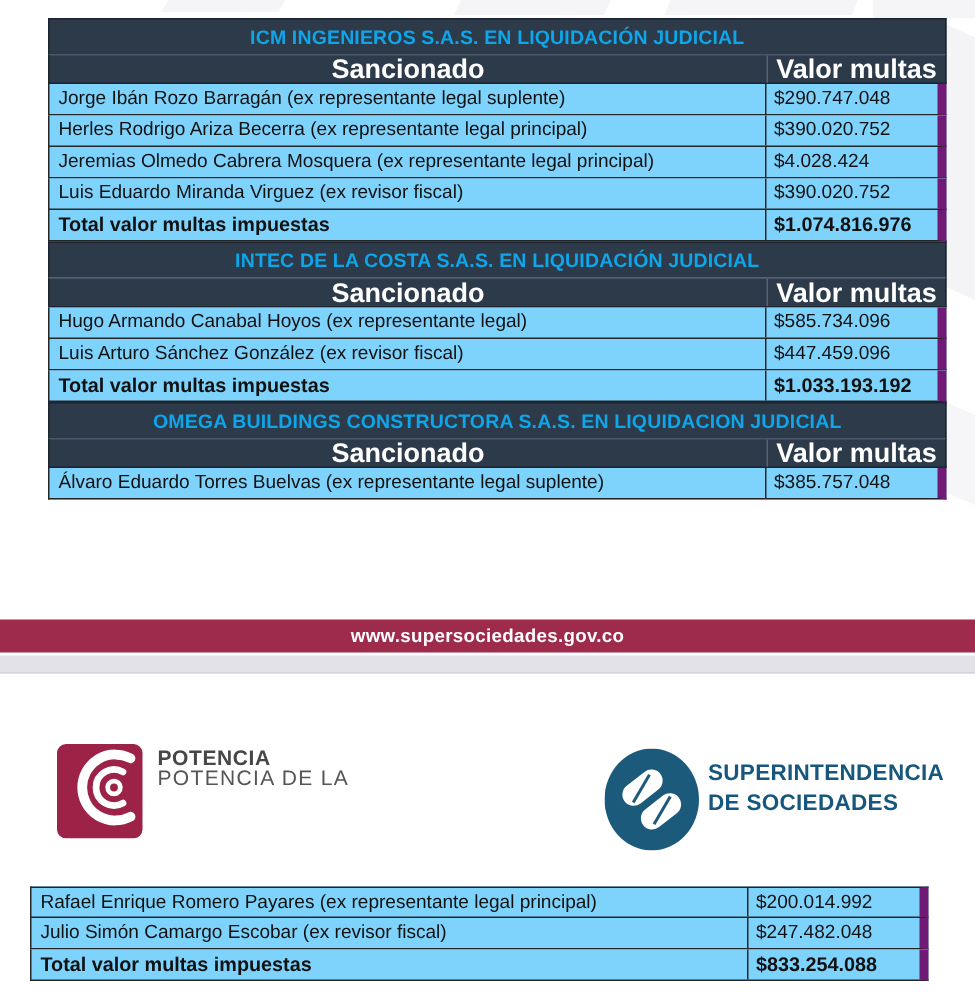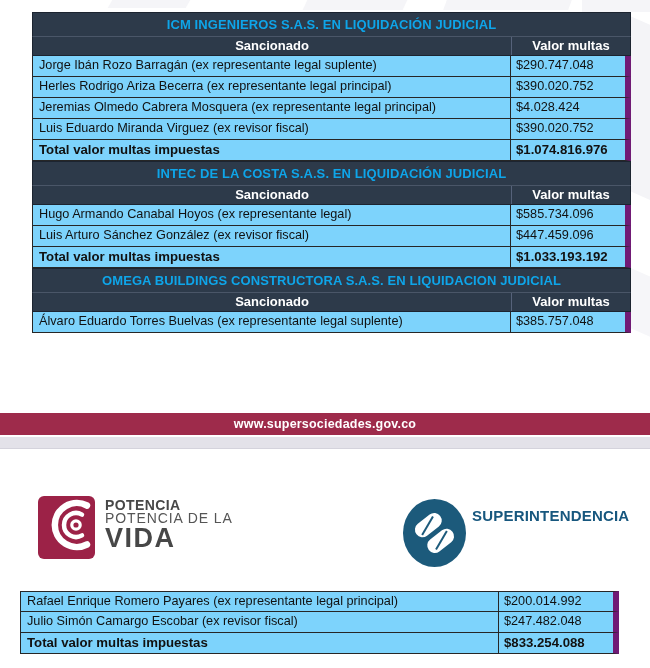--- a/index.html
+++ b/index.html
@@ -17,21 +17,21 @@
 
   .content{position:absolute;z-index:1;left:32px;top:12px;width:599px;}
   .tbl{width:599px;}
   .tbl-title{
     box-sizing:border-box;height:24px;line-height:24px;background:var(--navy,#2d3a4a);
     color:#0ea5e9;font-weight:bold;font-size:13px;text-align:center;
     border:1px solid #1c2430;border-bottom:none;letter-spacing:.1px;
   }
   .tbl-hdr{
     box-sizing:border-box;display:flex;height:20px;background:var(--navy,#2d3a4a);
-    color:#fff;font-weight:bold;font-size:13px;border:1px solid #1c2430;
+    color:#fff;font-weight:bold;font-size:18px;border:1px solid #1c2430;
     border-top:1px solid #4a5668;
   }
   .tbl-hdr .c1{box-sizing:border-box;width:478px;text-align:center;line-height:18px;}
   .tbl-hdr .c2{box-sizing:border-box;flex:1;text-align:center;line-height:18px;border-left:1px solid #56627a;}
   .trow{
     box-sizing:border-box;display:flex;height:21px;background:#7dd3fc;font-size:12.7px;
     border-left:1px solid #262626;border-right:6px solid #701a75;border-bottom:1px solid #262626;
   }
   .trow .c1{box-sizing:border-box;width:478px;padding-left:6px;line-height:19px;
     border-right:1px solid #262626;white-space:nowrap;overflow:hidden;}
@@ -146,36 +146,36 @@
       <g fill="none" stroke="#ffffff" stroke-linecap="round">
         <path d="M 49 9.5 A 22 22 0 1 0 49 48.5" stroke-width="6.5"></path>
         <path d="M 44 18.6 A 12 12 0 1 0 44 39.4" stroke-width="4.5"></path>
         <circle cx="38" cy="29" r="4.2" stroke-width="3.2"></circle>
       </g>
     </svg>
   </div>
   <div class="colombia-text">
     <div class="l1">POTENCIA</div>
     <div class="l2">POTENCIA DE LA</div>
-    <div class="l3">VIDA</div>
   </div>
 
   <div class="logo-super">
     <svg width="63" height="68" viewBox="0 0 63 68">
       <ellipse cx="31.5" cy="34" rx="31.5" ry="34" fill="#1c5a7b"></ellipse>
       <g transform="translate(31.5,34) rotate(-38)">
         <rect x="-15" y="-17.5" width="30" height="15" rx="7.5" fill="#ffffff"></rect>
         <rect x="-15" y="2.5" width="30" height="15" rx="7.5" fill="#ffffff"></rect>
         <line x1="-11" y1="-6" x2="9" y2="-14" stroke="#1c5a7b" stroke-width="2"></line>
         <line x1="-9" y1="14" x2="11" y2="6" stroke="#1c5a7b" stroke-width="2"></line>
       </g>
     </svg>
   </div>
   <div class="super-text">
     <div class="l1">SUPERINTENDENCIA</div>
+    <div class="l2">DE SOCIEDADES</div>
   </div>
 
   <div class="bottom-table tbl">
     <div class="trow first">
       <div class="c1">Rafael Enrique Romero Payares (ex representante legal principal)</div>
       <div class="c2">$200.014.992</div>
     </div>
     <div class="trow">
       <div class="c1">Julio Simón Camargo Escobar (ex revisor fiscal)</div>
       <div class="c2">$247.482.048</div>

